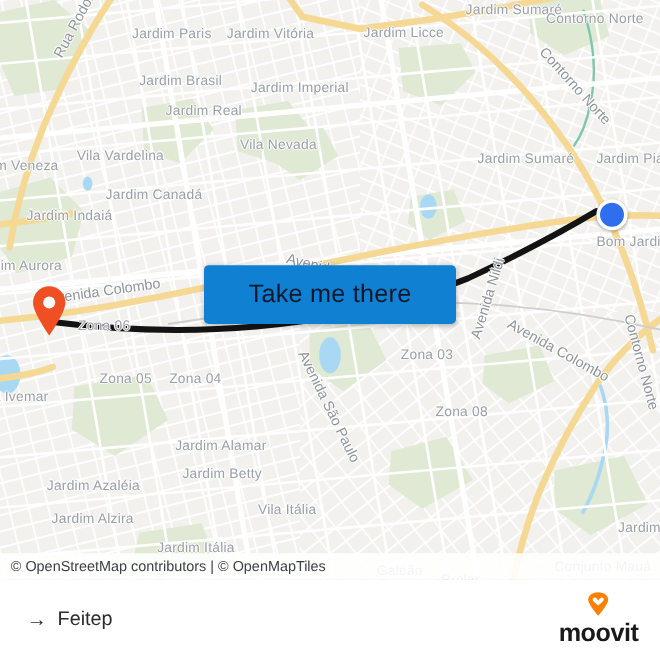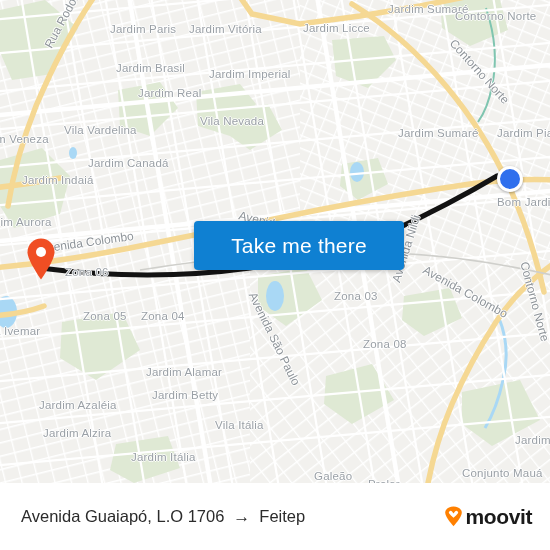--- a/index.html
+++ b/index.html
@@ -91,31 +91,30 @@
   
   #take-me-there {
     position: absolute;
     left: 170px;
     top: 221px;
     width: 210px;
     height: 49px;
     background: #0f80d2;
     border: none;
     border-radius: 4px;
-    color: #ffffff;
+    color: #0f172a;
     font-family: "Liberation Sans", sans-serif;
     font-size: 21px;
     font-weight: 400;
     letter-spacing: 0.2px;
     cursor: pointer;
     box-shadow: 0 1px 4px rgba(0,0,0,.25);
     display: flex;
     align-items: center;
     justify-content: center;
-    margin-left: 24px;
   }
 
   
   #attribution {
     position: absolute;
     left: 0;
     top: 461px;
     width: 550px;
     height: 22px;
     background: rgba(255,255,255,.88);
@@ -155,20 +154,21 @@
   }
   #trip-summary .arrow {
     font-size: 17px;
     color: #2b2b2b;
     padding: 0 1px;
   }
   #brand {
     display: flex;
     align-items: center;
     gap: 2px;
+    flex-direction: column;
   }
   #brand .brand-name {
     font-family: "Liberation Sans", sans-serif;
     font-size: 21px;
     font-weight: 700;
     color: #1a1a1a;
     letter-spacing: -0.4px;
   }
 </style>
 </head>
@@ -340,25 +340,27 @@
         <path d="M15 41.5 C15 41.5 28.5 22.5 28.5 14.2 C28.5 6.6 22.5 0.6 15 0.6
                  C7.5 0.6 1.5 6.6 1.5 14.2 C1.5 22.5 15 41.5 15 41.5 Z" fill="#f04e23"></path>
         <circle cx="15" cy="14" r="5" fill="#ffffff"></circle>
       </svg>
     </div>
 
     <div class="dest-dot" id="dest-dot" title="destination" style="left: 497px; top: 166px; background: rgb(47, 111, 237);"></div>
 
     <button id="take-me-there" style="background: rgb(15, 128, 210);">Take me there</button>
 
+    <div id="attribution">
+      <span class="attr-text">© OpenStreetMap contributors | © OpenMapTiles</span>
+    </div>
   </div>
 
   <div id="footer">
     <div id="trip-summary">
-      <span>Avenida Guaiapó, L.O 1706</span>
       <span class="arrow">→</span>
       <span>Feitep</span>
     </div>
 
     <div id="brand">
       <svg width="21" height="21" viewBox="0 0 24 24">
         <path d="M12 23 C12 23 21.5 12.6 21.5 7.6 C21.5 3.6 17.2 0.6 12 0.6
                  C6.8 0.6 2.5 3.6 2.5 7.6 C2.5 12.6 12 23 12 23 Z" fill="#ff8000"></path>
         <path d="M7.2 6.2 q1.6 -1.4 3.1 0.2 q0.9 1 1.7 2.2 q0.8 -1.2 1.7 -2.2
                  q1.5 -1.6 3.1 -0.2 q1.2 1.1 0.1 2.5 q-1.6 2 -4.9 4.6

